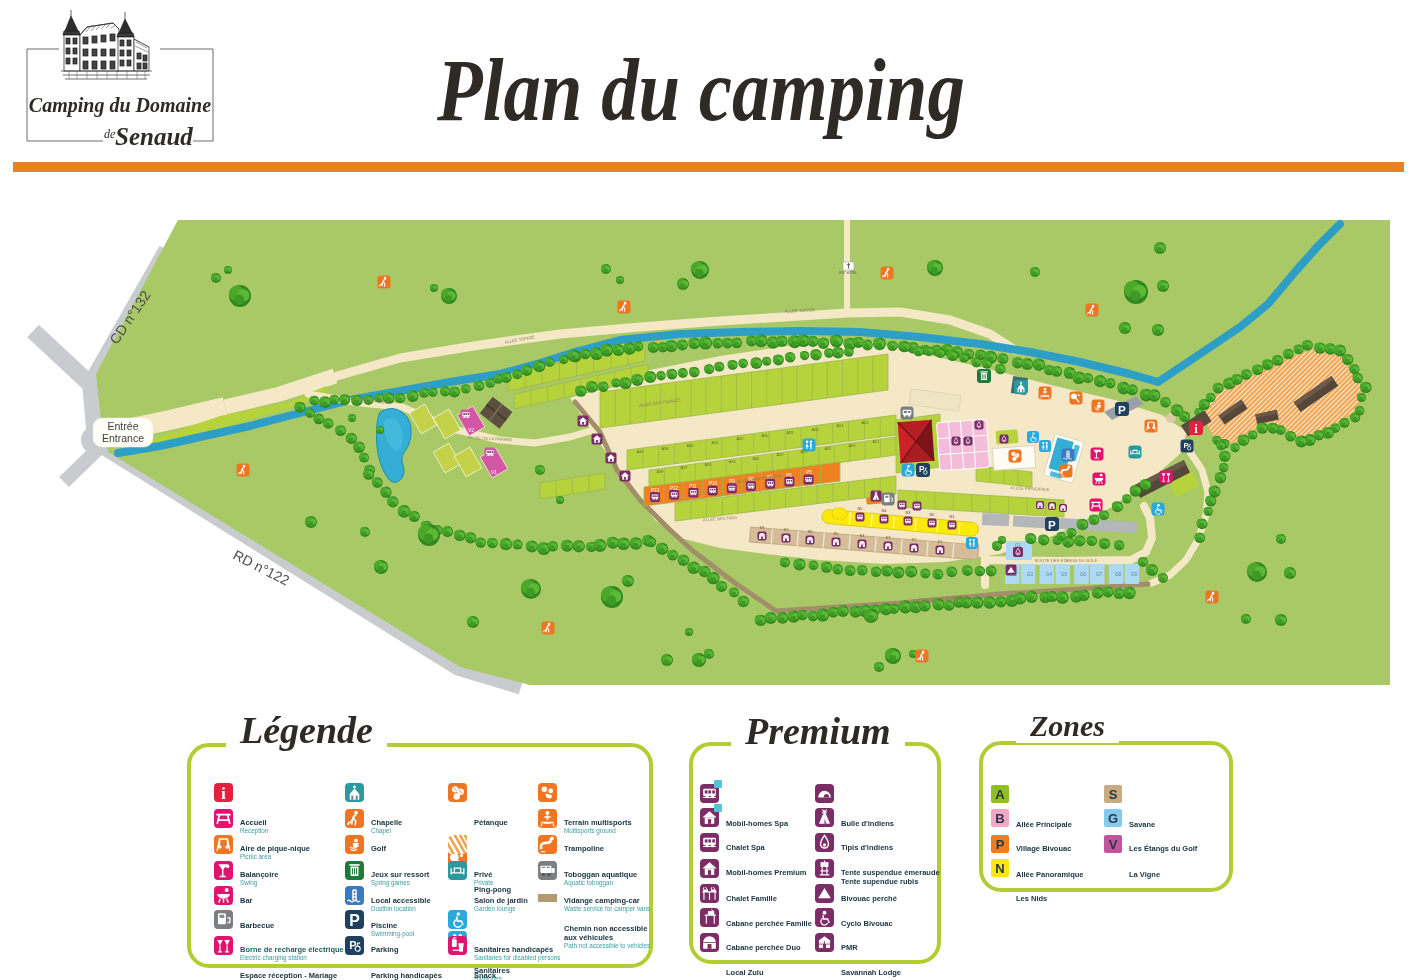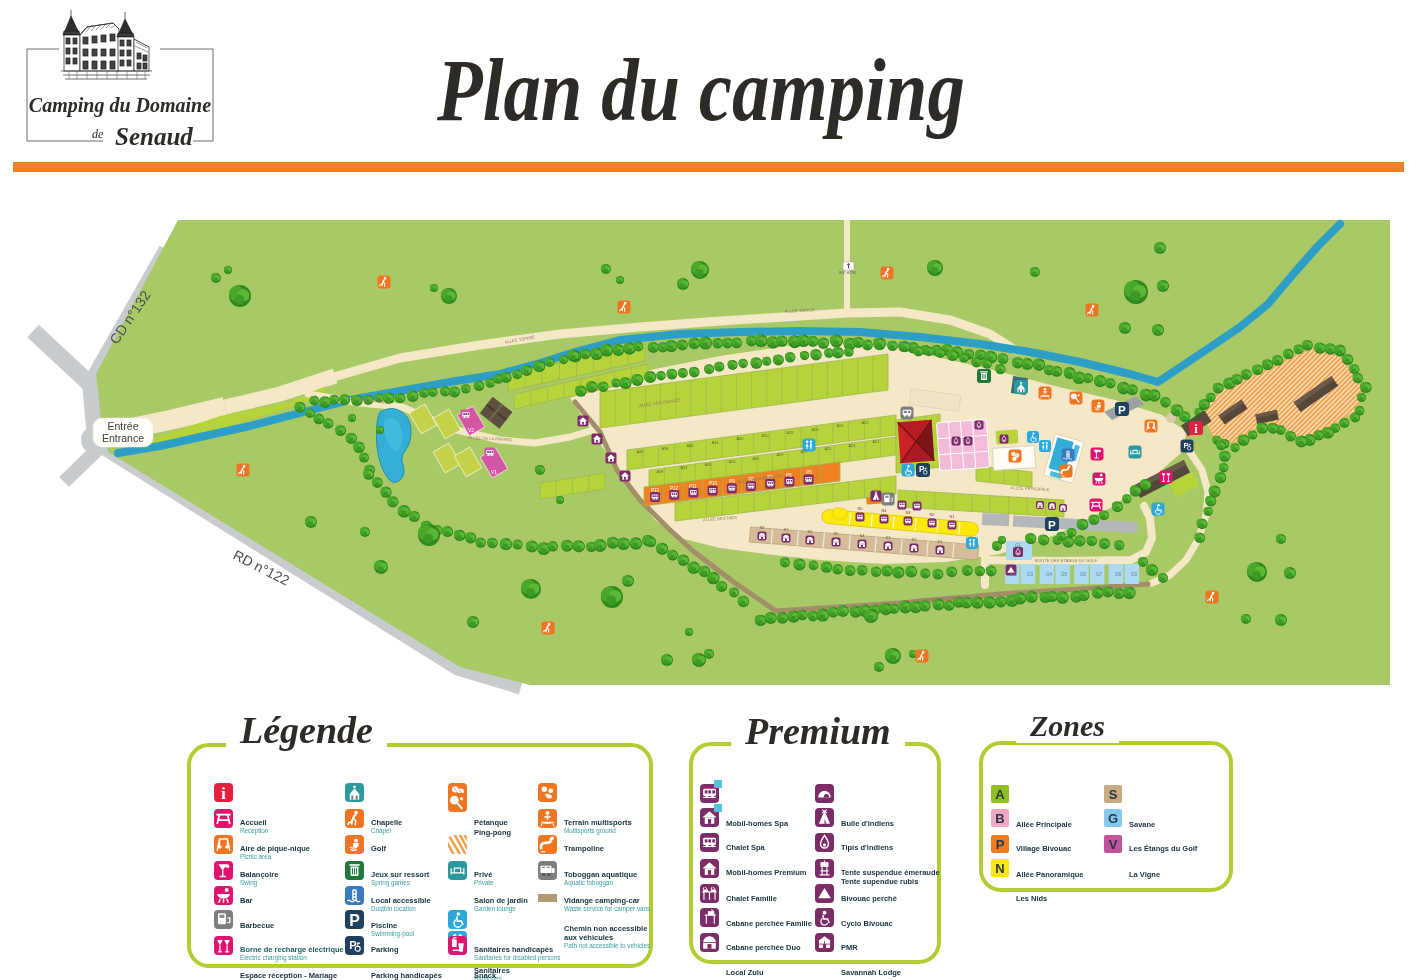--- a/index.html
+++ b/index.html
@@ -2974,21 +2974,21 @@
 <path d="M77,30 L92,38 M79,33 L90,39 M78,37 L91,43" stroke="#555" stroke-width="0.6"></path>
 <rect x="80" y="44" width="4" height="6" fill="#444"></rect>
       <rect x="86" y="46" width="4" height="6" fill="#444"></rect>
 <rect x="80" y="54" width="4" height="6" fill="#444"></rect>
       <rect x="86" y="54" width="4" height="6" fill="#444"></rect>
 <path d="M4,62 H95 M6,66 H93 M8,70 H90" stroke="#333"></path>
 <path d="M12,62 v8 M20,62 v8 M30,62 v8 M40,62 v8 M50,62 v8 M60,62 v8 M70,62 v8 M80,62 v8 M88,62 v8" stroke="#555" stroke-width="0.5"></path>
 </g>
   </svg>
 <div class="script" style="position:absolute;left:28px;top:95px;width:184px;text-align:center;font-size:20px;font-weight:bold;white-space:nowrap;line-height:20px;">Camping du Domaine</div>
-<div class="script" style="position:absolute;left:92px;top:128px;font-size:12px;line-height:12px;">de</div>
+<div class="script" style="position:absolute;left:104px;top:128px;font-size:12px;line-height:12px;">de</div>
 <div class="script" style="position:absolute;left:115px;top:124px;font-size:25px;font-weight:bold;line-height:25px;">Senaud</div>
 
 <div id="title" class="script" style="position:absolute;left:437px;top:47px;font-size:88px;line-height:88px;font-weight:bold;white-space:nowrap;transform:scaleX(0.85);transform-origin:0 50%;">Plan du camping</div>
 <div style="position:absolute;left:13px;top:162px;width:1391px;height:10px;background:#ef8020"></div>
 
 <div class="lbox" style="left:187px;top:743px;width:466px;height:225px"></div>
 <div class="btitle script" style="left:226px;top:708px;font-size:38px;font-weight:bold;">Légende</div>
 <div class="item" style="left:214px;top:782.5px">
     <svg width="19" height="19" viewBox="-12 -12 24 24" style="flex:none">
       <rect x="-12" y="-12" width="24" height="24" rx="5.1" fill="#e4203e"></rect>
@@ -3152,21 +3152,21 @@
       <rect x="-12" y="-12" width="24" height="24" rx="5.1" fill="#ee7623"></rect>
       <circle cx="-3" cy="-4" r="4" fill="#fff"></circle>
       <circle cx="4" cy="-1" r="4" fill="#fff"></circle>
       <circle cx="-1" cy="5" r="4" fill="#fff"></circle>
       <path d="M-5,-6 l4,4 M2,-3 l4,4" stroke="#e87722" stroke-width="1"></path>
     </svg>
     <div class="lab" style="width:105px">
       <div class="main">Pétanque</div>
     </div>
   </div>
-<div class="item" style="left:448px;top:793px">
+<div class="item" style="left:448px;top:850px">
     <svg width="19" height="19" viewBox="-12 -12 24 24" style="flex:none">
       <rect x="-12" y="-12" width="24" height="24" rx="5.1" fill="#ee7623"></rect>
       <circle cx="-4" cy="-3" r="5.5" fill="#fff"></circle>
       <path d="M0,1 L6,8" stroke="#fff" stroke-width="2.5"></path>
       <circle cx="5" cy="-5" r="2" fill="#fff"></circle>
     </svg>
     <div class="lab" style="width:105px">
       <div class="main">Ping-pong</div>
     </div>
   </div>

